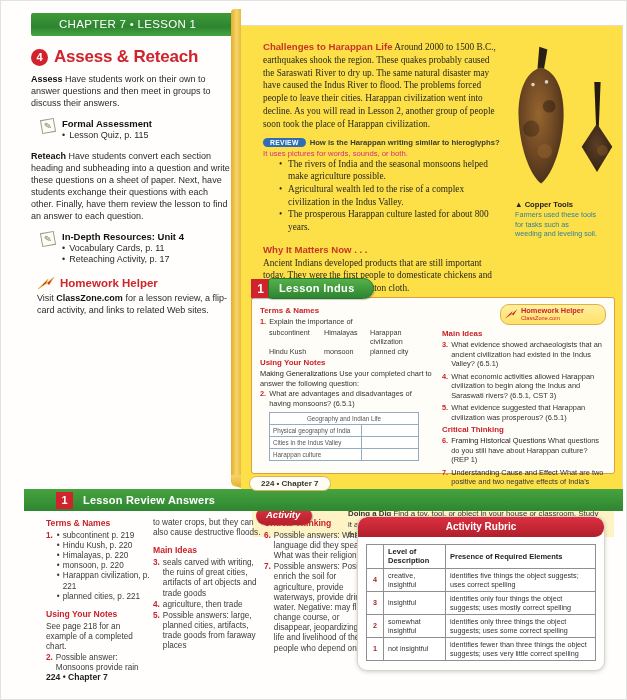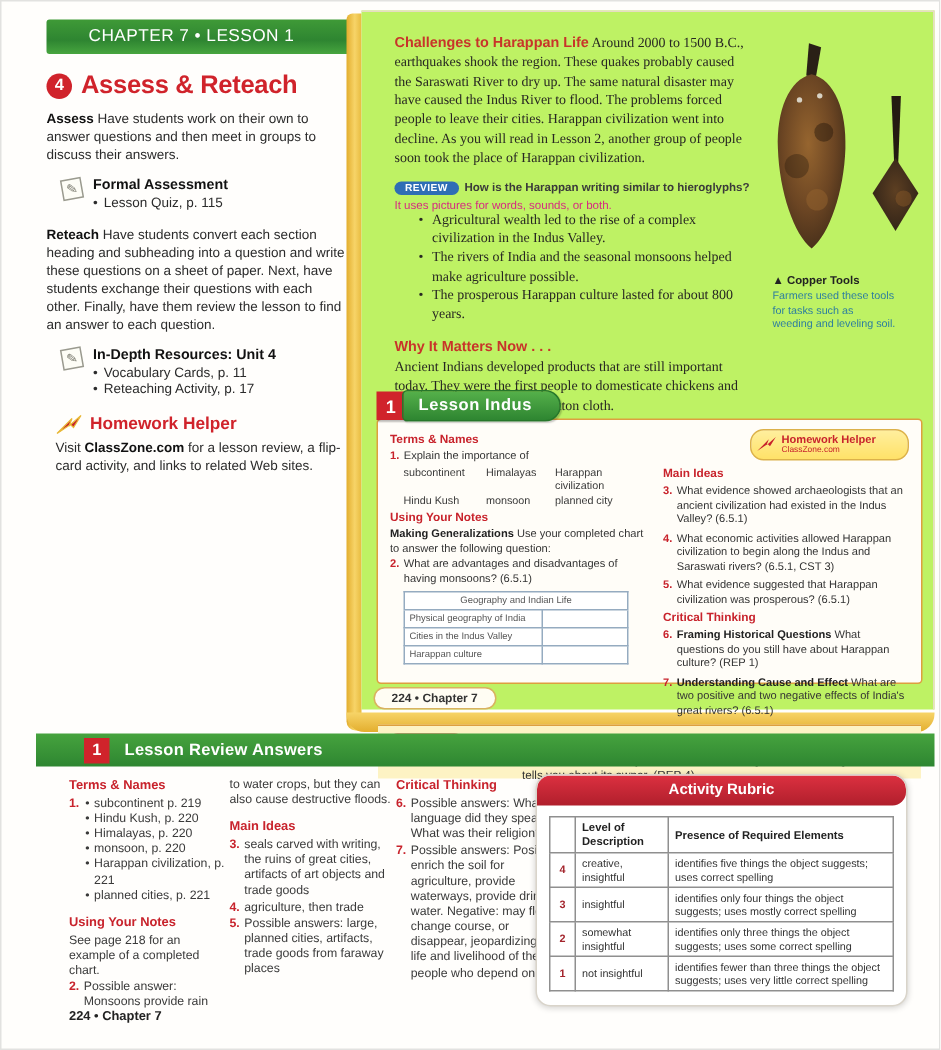--- a/index.html
+++ b/index.html
@@ -27,21 +27,21 @@
   .res-item { font-size:9px; color:#2b2b2b; line-height:1.3; display:flex; gap:4px; }
   .res-item::before { content:"•"; }
   .hw-row { display:flex; align-items:center; gap:5px; margin:10px 0 3px 6px; }
   .hw-row .hw-title { color:#d0232b; font-weight:bold; font-size:11.5px; }
 
   
   .gold-left { position:absolute; left:230px; top:8px; width:10px; height:478px;
     background:linear-gradient(90deg,#e3ae2e,#f7d468 55%,#e8bb3f); border-radius:4px 0 0 6px; }
   .gold-bottom { position:absolute; left:230px; top:474px; width:392px; height:13px;
     background:linear-gradient(180deg,#f7d468,#e3ae2e); border-radius:0 0 12px 12px; }
-  .page { position:absolute; left:240px; top:6px; width:382px; height:466px; background:#bef264;
+  .page { position:absolute; left:240px; top:24px; width:382px; height:466px; background:#fde047;
     border-top:1px solid #e7ddc2; border-right:1px solid #e7ddc2; }
 
   .pg-text { position:absolute; left:22px; top:14px; width:240px; }
   .pg-text p.body { font-family:"Liberation Serif", serif; font-size:9.3px; line-height:1.38; color:#272722; }
   .inline-head { font-family:"Liberation Sans", sans-serif; font-weight:bold; color:#c8342a; font-size:9.6px; }
   .review-row { margin-top:7px; font-size:7.7px; line-height:1.3; color:#333; }
   .review-badge { background:#2f6db5; color:#fff; font-weight:bold; font-size:6.8px; border-radius:8px;
     padding:1px 7px; margin-right:4px; letter-spacing:.3px; }
   .review-q { font-weight:bold; color:#3a3a3a; }
   .review-a { color:#d62b80; font-size:7.7px; margin-top:1px; }
@@ -68,21 +68,21 @@
   .lr-box { position:absolute; left:10px; top:271px; width:364px; height:177px;
     border:1.5px solid #dd9f3f; border-radius:3px; background:#fffdf8; display:flex; flex-direction:column; }
   .lr-content { display:flex; gap:10px; padding:6px 8px 2px 8px; flex:1; font-size:7.4px; line-height:1.28; color:#333; }
   .lr-left { width:172px; flex:0 0 172px; }
   .lr-right { flex:1; }
   h4.lr-head { color:#c8232c; font-size:7.9px; font-weight:bold; margin:2px 0 1px; }
   .q-row { display:flex; gap:3px; margin-bottom:1px; }
   .q-num { color:#c8232c; font-weight:bold; flex:0 0 auto; }
   .terms-grid { display:grid; grid-template-columns:55px 46px auto; margin:1px 0 2px 9px; row-gap:1px;
     font-size:7.2px; color:#3a3a3a; }
-  .lead-b { font-weight:bold; color:#222; }
+  .lead-b { font-weight:normal; color:#222; }
   .mini-chart { border-collapse:collapse; margin:4px 0 0 9px; width:150px; font-size:6.3px; color:#555; background:#fff; }
   .mini-chart td { border:1px solid #95abc0; padding:1.5px 3px; height:11px; }
   .mini-chart .chart-title { text-align:center; border-bottom:none; height:12px; }
   .mini-chart .lblcell { width:92px; }
   .hw-badge { width:106px; margin:0 0 4px auto; background:linear-gradient(180deg,#ffef9e,#ffe168);
     border:1px solid #dcb14a; border-radius:9px; padding:2px 5px 2px 20px; position:relative; }
   .hw-badge .t { color:#c8232c; font-weight:bold; font-size:7.4px; line-height:1.1; }
   .hw-badge .s { color:#c8232c; font-size:5.6px; }
   .hw-badge svg { position:absolute; left:3px; top:3px; }
   .ans-item { display:flex; gap:3px; margin-bottom:3px; }
@@ -181,22 +181,22 @@
 
     <div class="pg-text">
       <p class="body"><span class="inline-head">Challenges to Harappan Life</span><span> Around 2000 to 1500 B.C., earthquakes shook the region. These quakes probably caused the Saraswati River to dry up. The same natural disaster may have caused the Indus River to flood. The problems forced people to leave their cities. Harappan civilization went into decline. As you will read in Lesson 2, another group of people soon took the place of Harappan civilization.</span></p>
 
       <div class="review-row">
         <span class="review-badge">REVIEW</span><span class="review-q">How is the Harappan writing similar to hieroglyphs?</span>
       </div>
       <div class="review-a">It uses pictures for words, sounds, or both.</div>
 
       <ul class="summary">
+        <li>The rivers of India and the seasonal monsoons helped make agriculture possible.</li>
         <li>Agricultural wealth led to the rise of a complex civilization in the Indus Valley.</li>
-        <li>The rivers of India and the seasonal monsoons helped make agriculture possible.</li>
         <li>The prosperous Harappan culture lasted for about 800 years.</li>
       </ul>
 
       <h3 class="redhead">Why It Matters Now . . .</h3>
       <p class="body">Ancient Indians developed products that are still important today. They were the first people to domesticate chickens and the first Asians to produce cotton cloth.</p>
     </div>
 
     <div class="pg-tools">
       <div class="tool-row">
         <svg width="54" height="150" viewBox="0 0 60 164">

